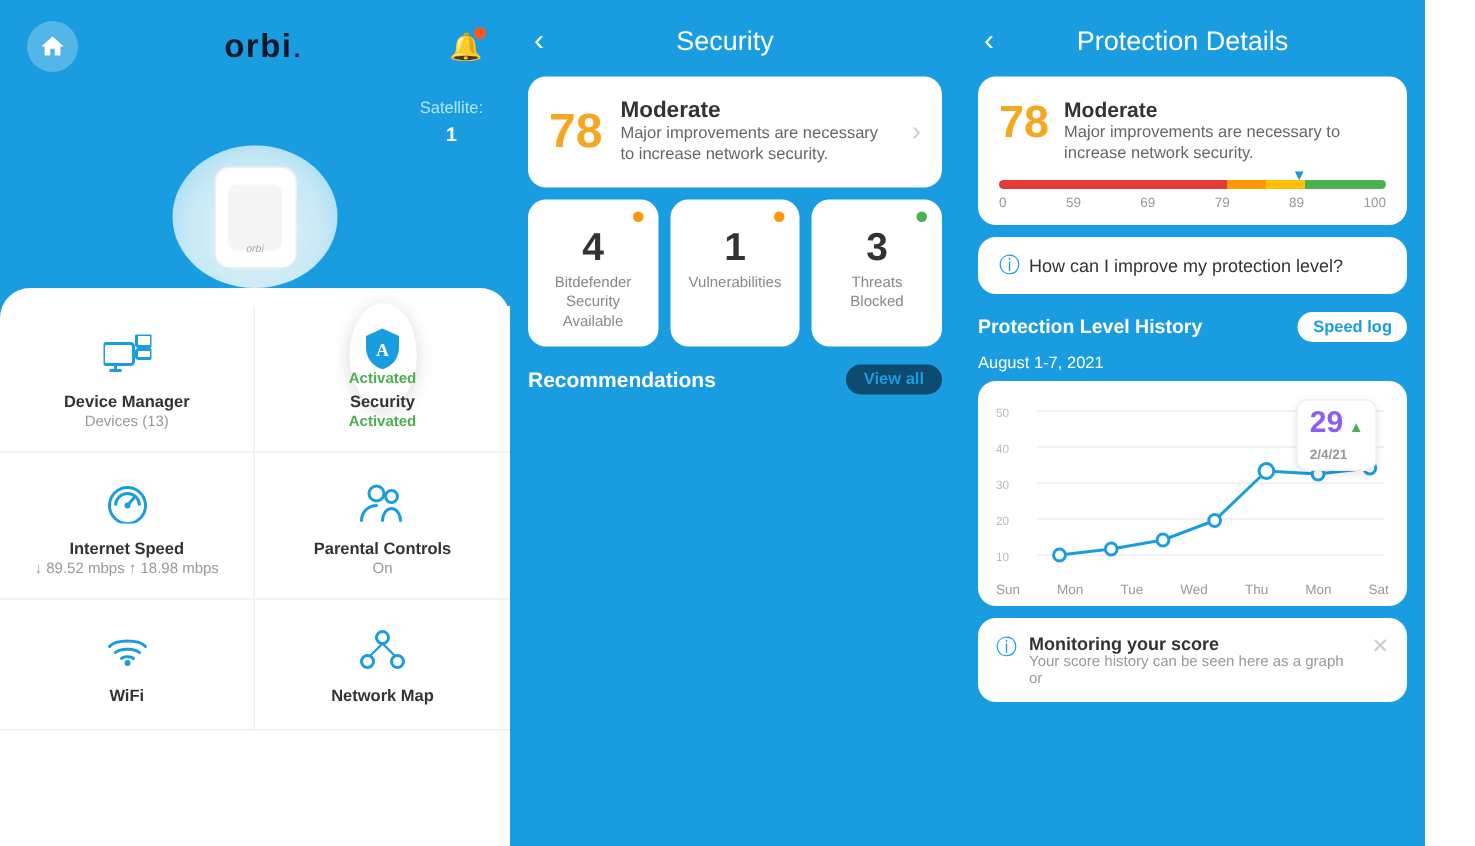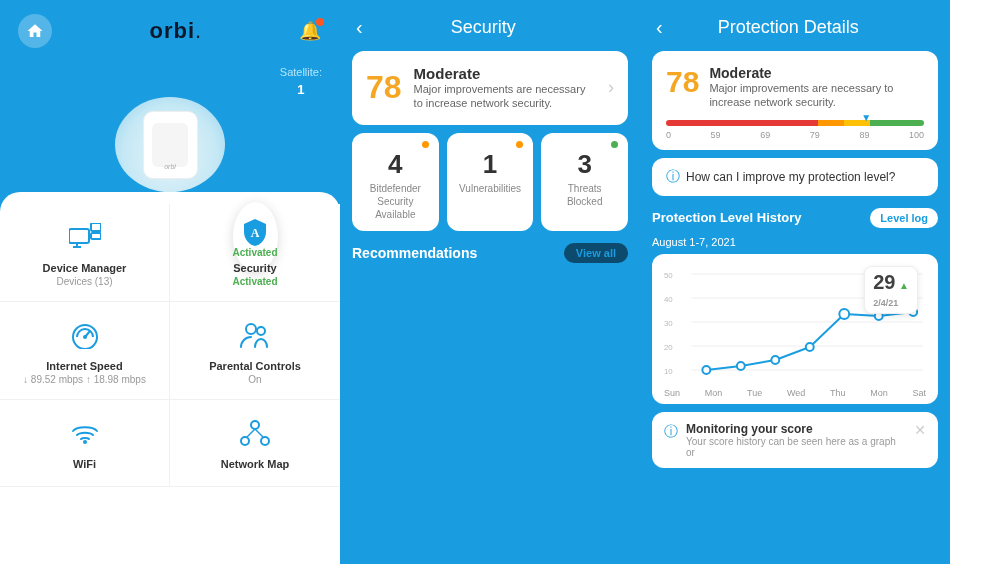--- a/index.html
+++ b/index.html
@@ -371,21 +371,21 @@
       border-radius: 8px;
       padding: 4px 8px;
       font-size: 13px;
       font-weight: 700;
       color: #333;
       position: absolute;
       top: 2px;
       right: 10px;
       box-shadow: 0 2px 6px rgba(0,0,0,0.1);
     }
-    .chart-tooltip-val { font-size: 20px; font-weight: 700; color: #404040; }
+    .chart-tooltip-val { font-size: 20px; font-weight: 700; color: #8b5cf6; }
     .chart-tooltip-arrow { color: #4CAF50; font-size: 10px; }
     .chart-tooltip-date { font-size: 9px; color: #999; }
     .chart-area {
       position: relative;
       height: 120px;
       width: 100%;
     }
     .chart-labels {
       display: flex;
       justify-content: space-between;
@@ -657,21 +657,21 @@
     </div>
   </div>
 
   <div class="how-improve">
     <span class="info-circle">ⓘ</span>
     <span class="how-improve-text">How can I improve my protection level?</span>
   </div>
 
   <div class="prot-history-header">
     <div class="history-title">Protection Level History</div>
-    <button class="view-log-btn">Level log</button>
+    <button class="view-log-btn">Speed log</button>
   </div>
   <div class="history-period">August 1-7, 2021</div>
 
   <div class="chart-card">
     <div class="chart-area">
       
       <div class="chart-tooltip">
         <span class="chart-tooltip-val">29</span>
         <span class="chart-tooltip-arrow">▲</span>
         <br><span class="chart-tooltip-date">2/4/21</span>

